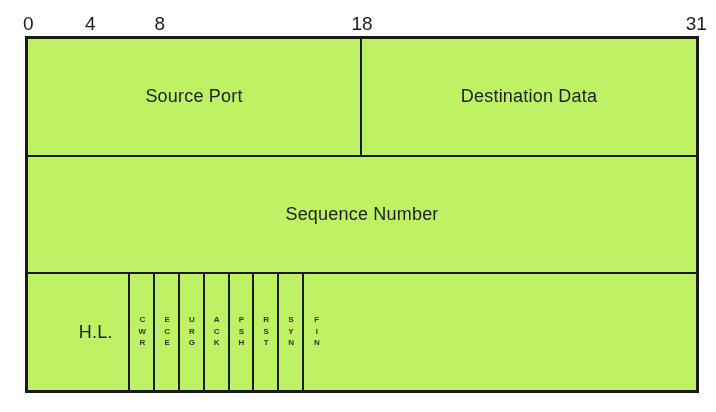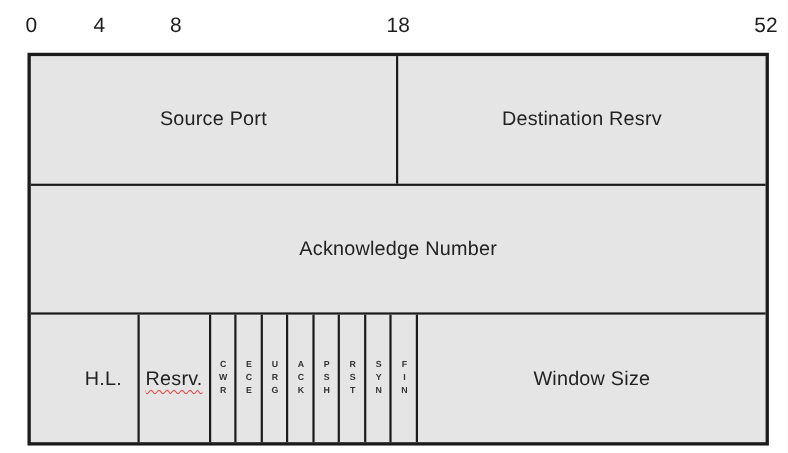--- a/index.html
+++ b/index.html
@@ -21,26 +21,26 @@
     white-space: nowrap;
   }
   .tick.t0  { left: 0.5%; }
   .tick.t4  { left: 9.7%; }
   .tick.t8  { left: 20.0%; }
   .tick.t15 { left: 50.0%; }
   .tick.t31 { left: 99.6%; }
 
   
   .tbl {
-    position: absolute; left: 25px; top: 48px;
+    position: absolute; left: 25px; top: 36px;
     width: 674px; height: 357px;
     border: 3px solid #1b1b1b;
     box-sizing: border-box;
     display: flex; flex-direction: column;
-    background: #e5e5e5;
+    background: #bef264;
   }
   .row {
     display: flex; flex: 1 1 0;
     border-bottom: 2px solid #1b1b1b;
     min-height: 0;
   }
   .row:last-child { border-bottom: none; }
   .cell {
     display: flex; align-items: center; justify-content: center;
     border-right: 2px solid #1b1b1b;
@@ -76,40 +76,37 @@
 </head>
 <body>
 
 <div class="diagram">
 
   <div class="ruler">
     <span class="tick t0">0</span>
     <span class="tick t4">4</span>
     <span class="tick t8">8</span>
     <span class="tick t15">18</span>
-    <span class="tick t31">52</span>
+    <span class="tick t31">31</span>
   </div>
 
   <div class="tbl">
 
     <div class="row">
       <div class="cell w50">Source Port</div>
-      <div class="cell w50">Destination Resrv</div>
+      <div class="cell w50">Destination Data</div>
+    </div>
+
+    <div class="row">
+      <div class="cell wfull">Sequence Number</div>
     </div>
 
 
     <div class="row">
-      <div class="cell wfull">Acknowledge Number</div>
-    </div>
-
-    <div class="row">
       <div class="cell whl">H.L.</div>
-      <div class="cell wrsv">
-        <span class="resrv-label">Resrv.</span>
-      </div>
       <div class="cell wflag">
         <span class="flag-text">CWR</span>
       </div>
       <div class="cell wflag">
         <span class="flag-text">ECE</span>
       </div>
       <div class="cell wflag">
         <span class="flag-text">URG</span>
       </div>
       <div class="cell wflag">
@@ -120,20 +117,19 @@
       </div>
       <div class="cell wflag">
         <span class="flag-text">RST</span>
       </div>
       <div class="cell wflag">
         <span class="flag-text">SYN</span>
       </div>
       <div class="cell wflag">
         <span class="flag-text">FIN</span>
       </div>
-      <div class="cell w50">Window Size</div>
     </div>
 
 
 
 
   </div>
 </div>
 
 </body></html>

